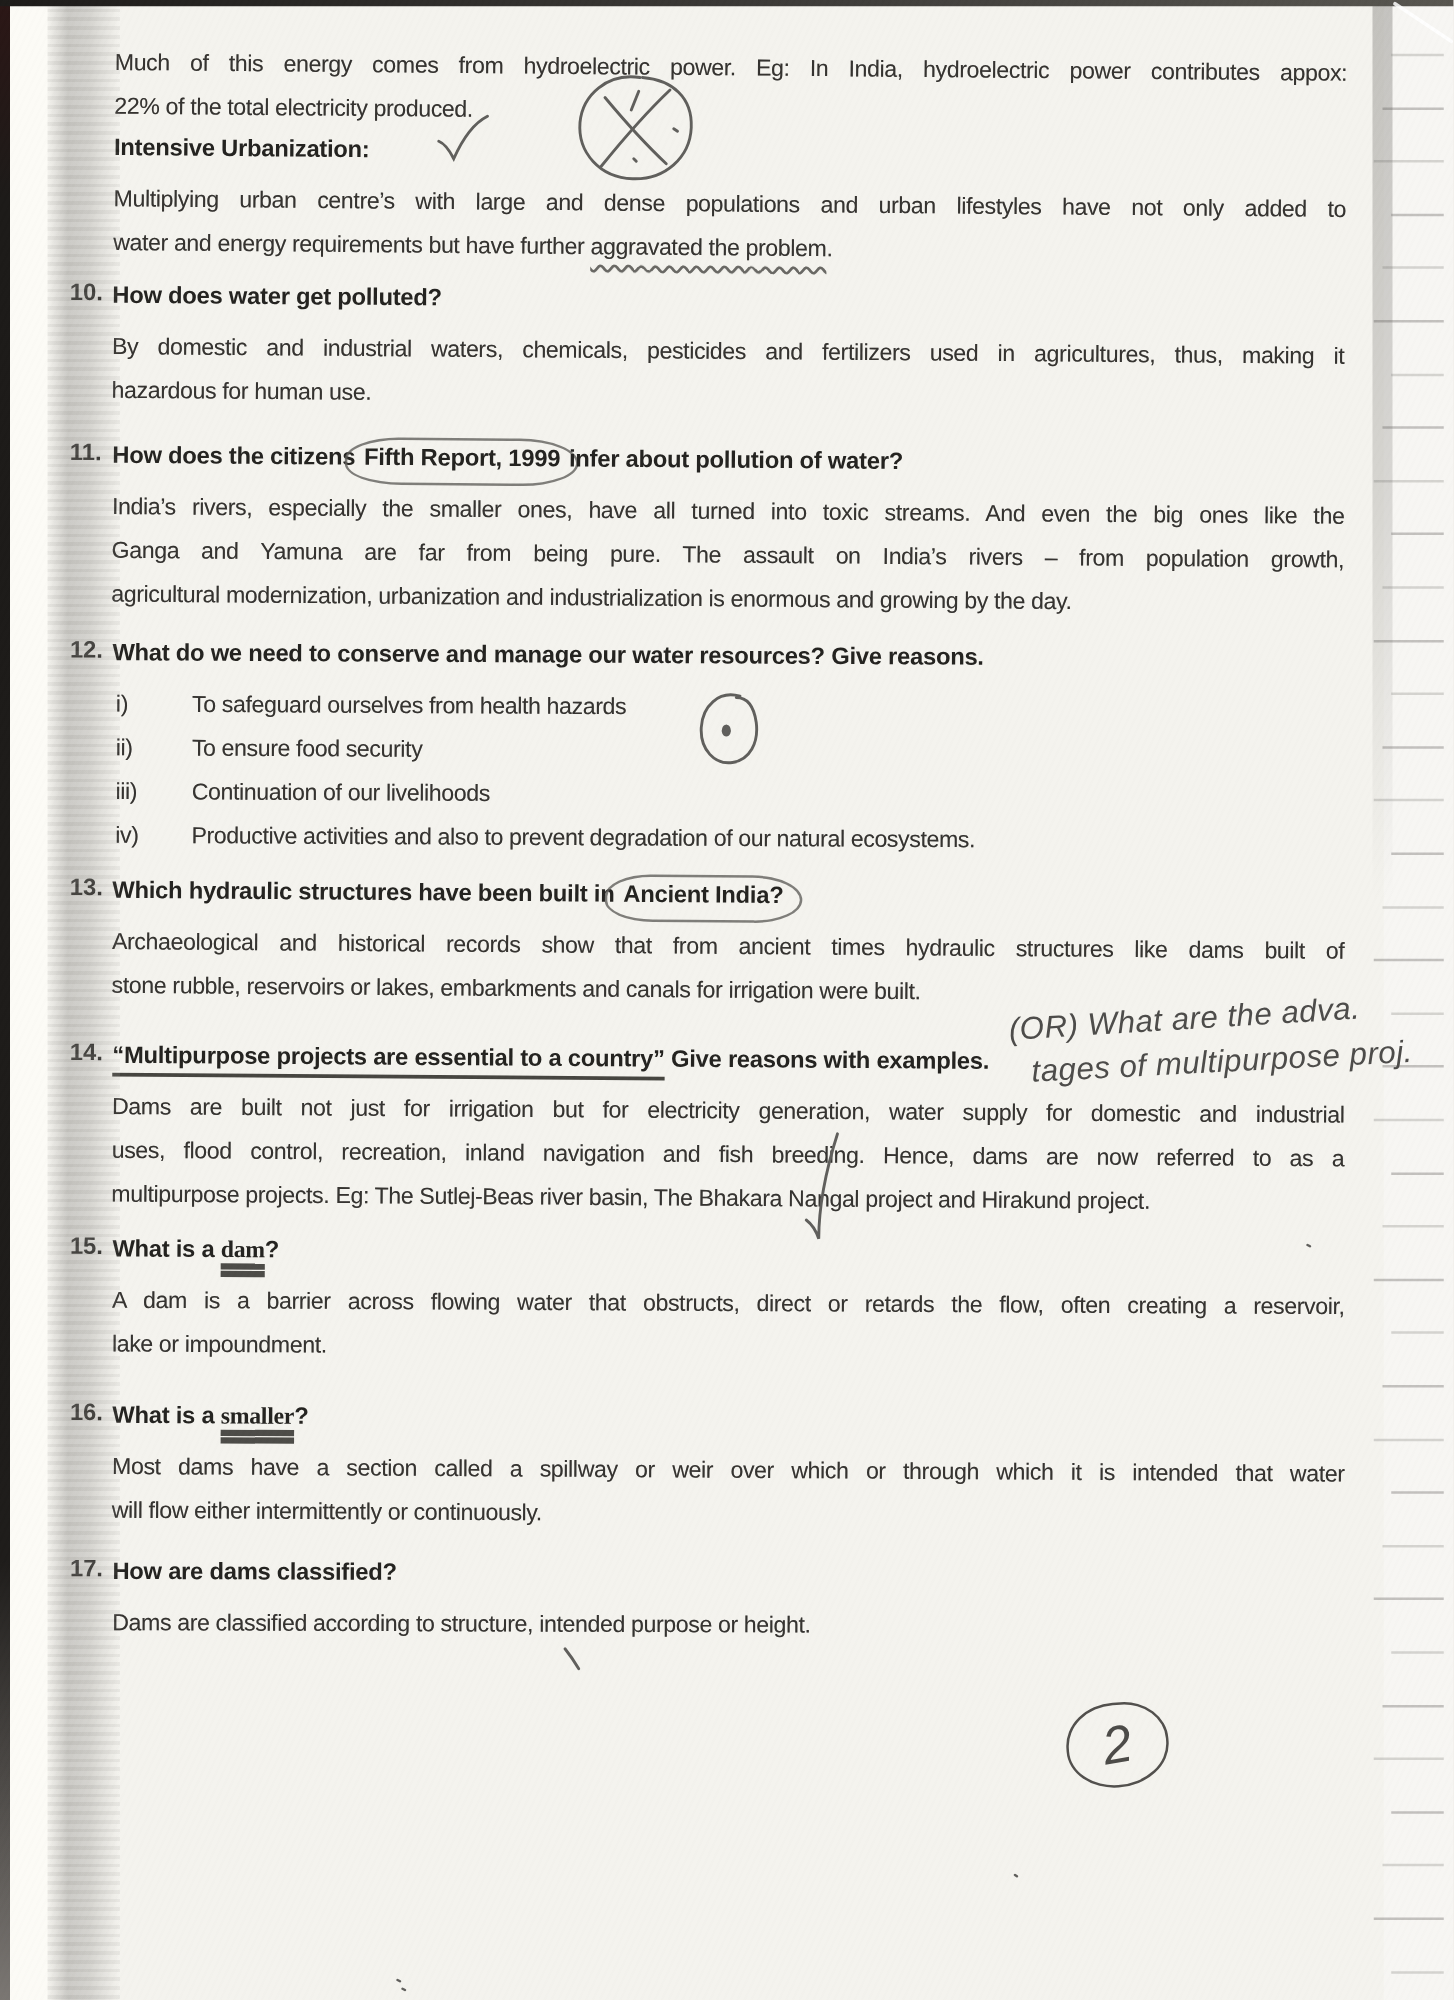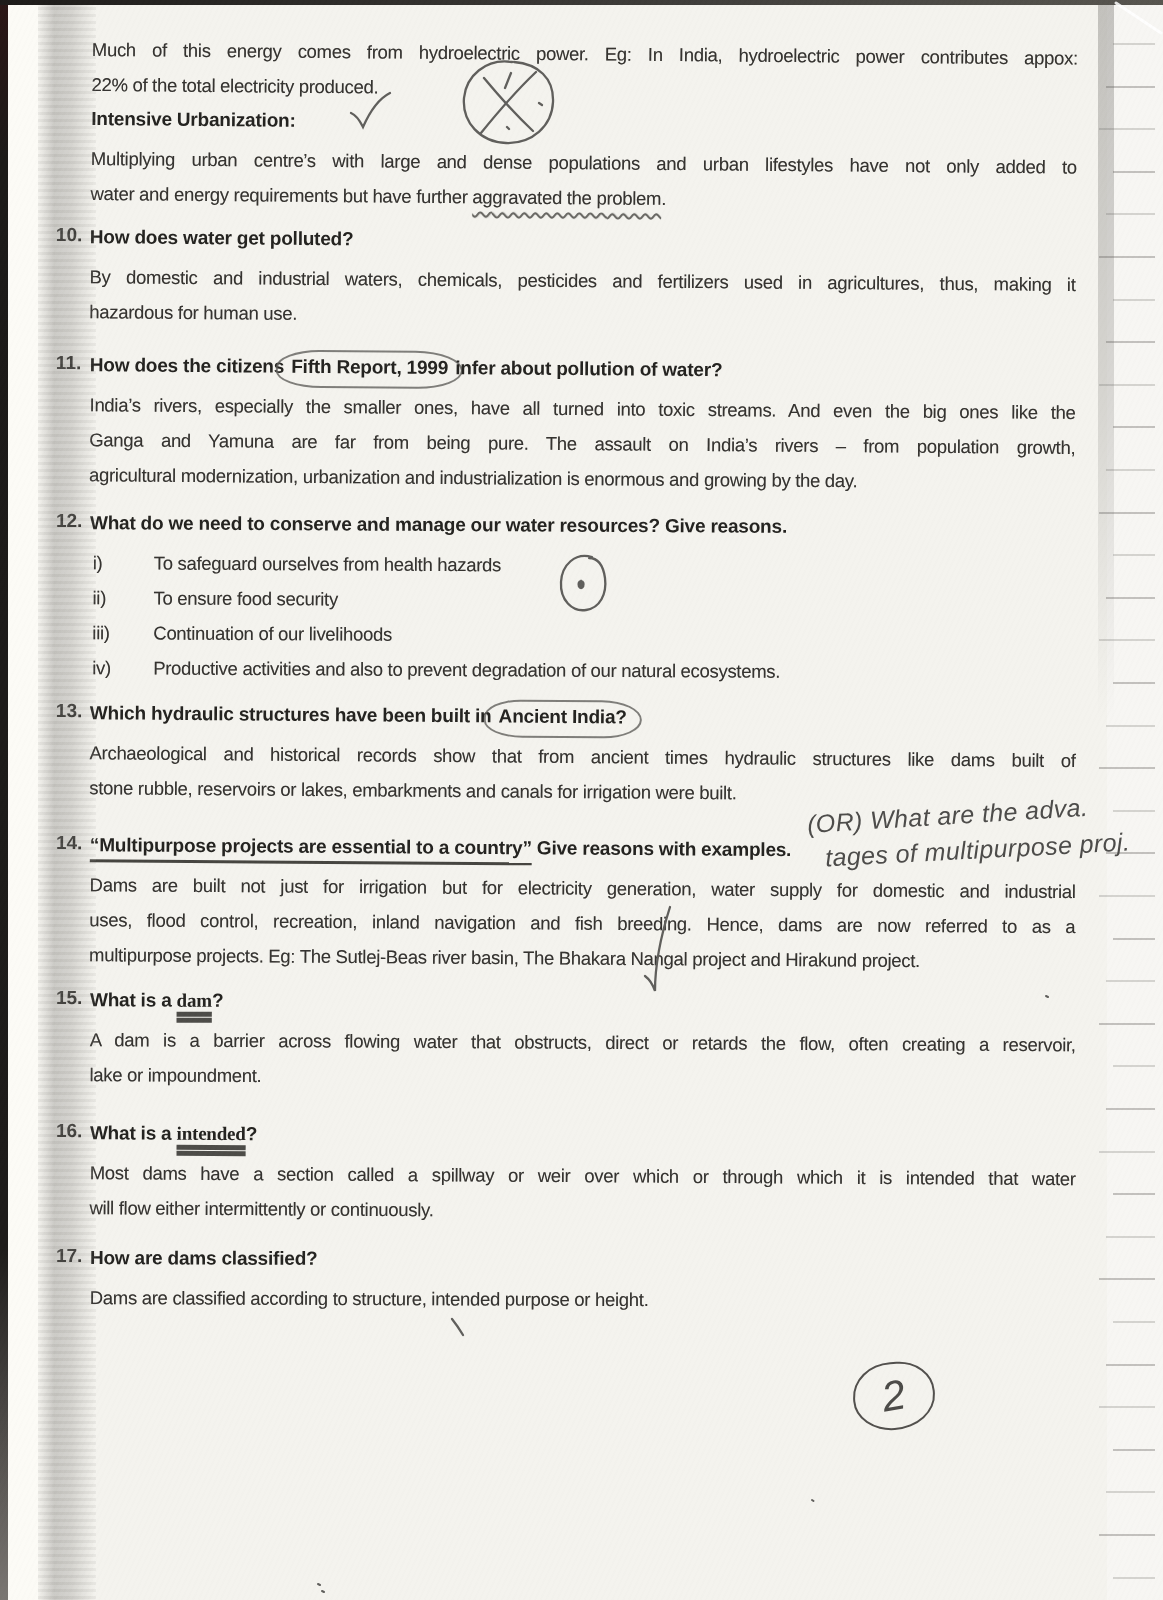--- a/index.html
+++ b/index.html
@@ -179,21 +179,21 @@
     <div class="qbody">
       <div class="qh"><span>What is a </span><span class="ul-double">dam</span><span>?</span></div>
       <div class="ln jst">A dam is a barrier across flowing water that obstructs, direct or retards the flow, often creating a reservoir,</div>
       <div class="ln">lake or impoundment.</div>
     </div>
   </div>
 
   <div class="blk r35" style="top:1120px">
     <div class="qnum">16.</div>
     <div class="qbody">
-      <div class="qh"><span>What is a </span><span class="ul-double">intended</span><span>?</span></div>
+      <div class="qh"><span>What is a </span><span class="ul-double">smaller</span><span>?</span></div>
       <div class="ln jst">Most dams have a section called a spillway or weir over which or through which it is intended that water</div>
       <div class="ln">will flow either intermittently or continuously.</div>
     </div>
   </div>
 
   <div class="blk r20" style="top:1245px">
     <div class="qnum">17.</div>
     <div class="qbody">
       <div class="qh">How are dams classified?</div>
       <div class="ln">Dams are classified according to structure, intended purpose or height.</div>

